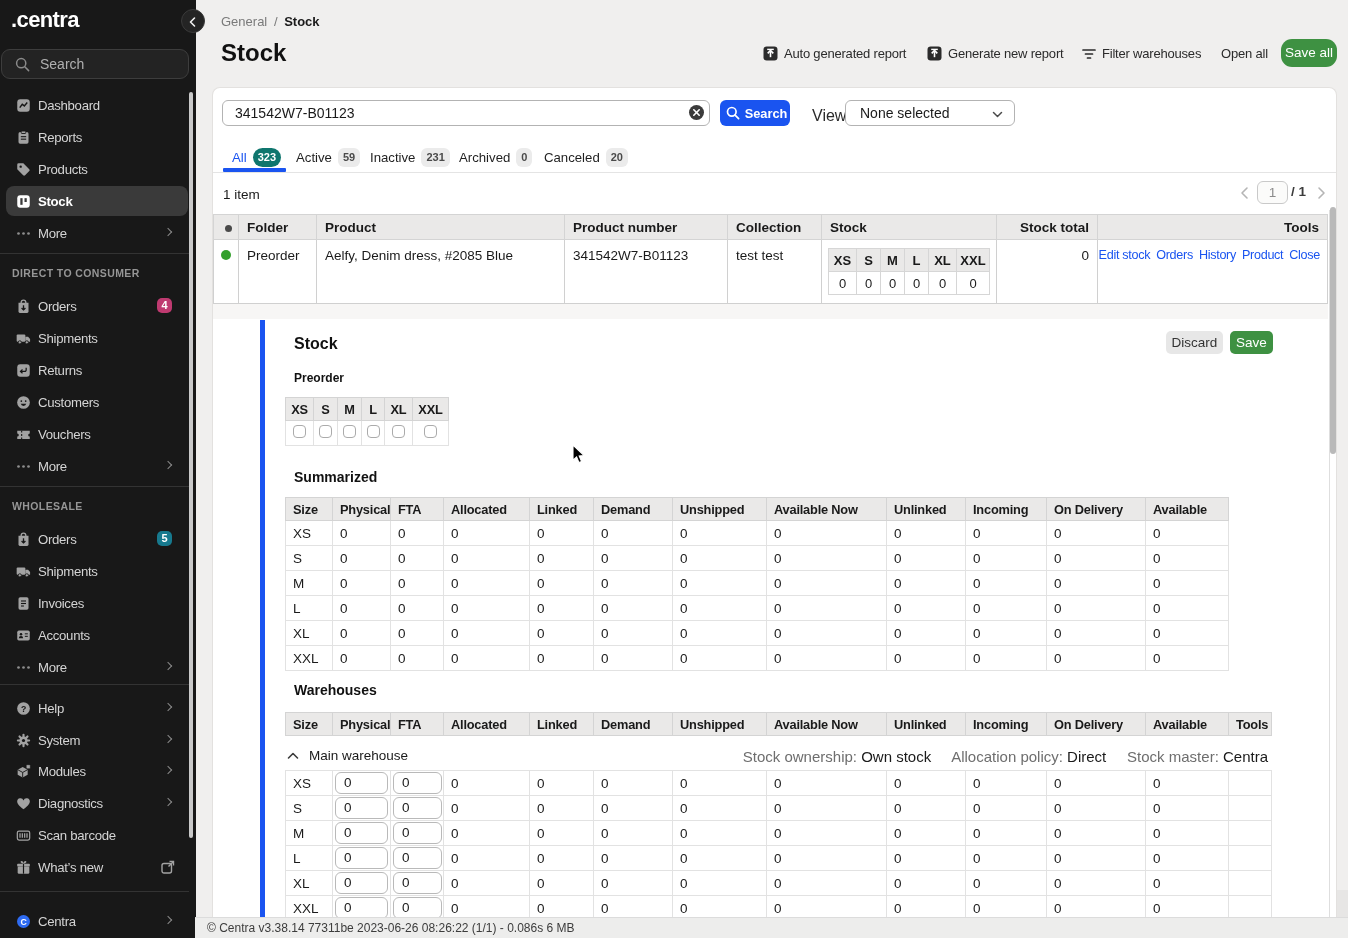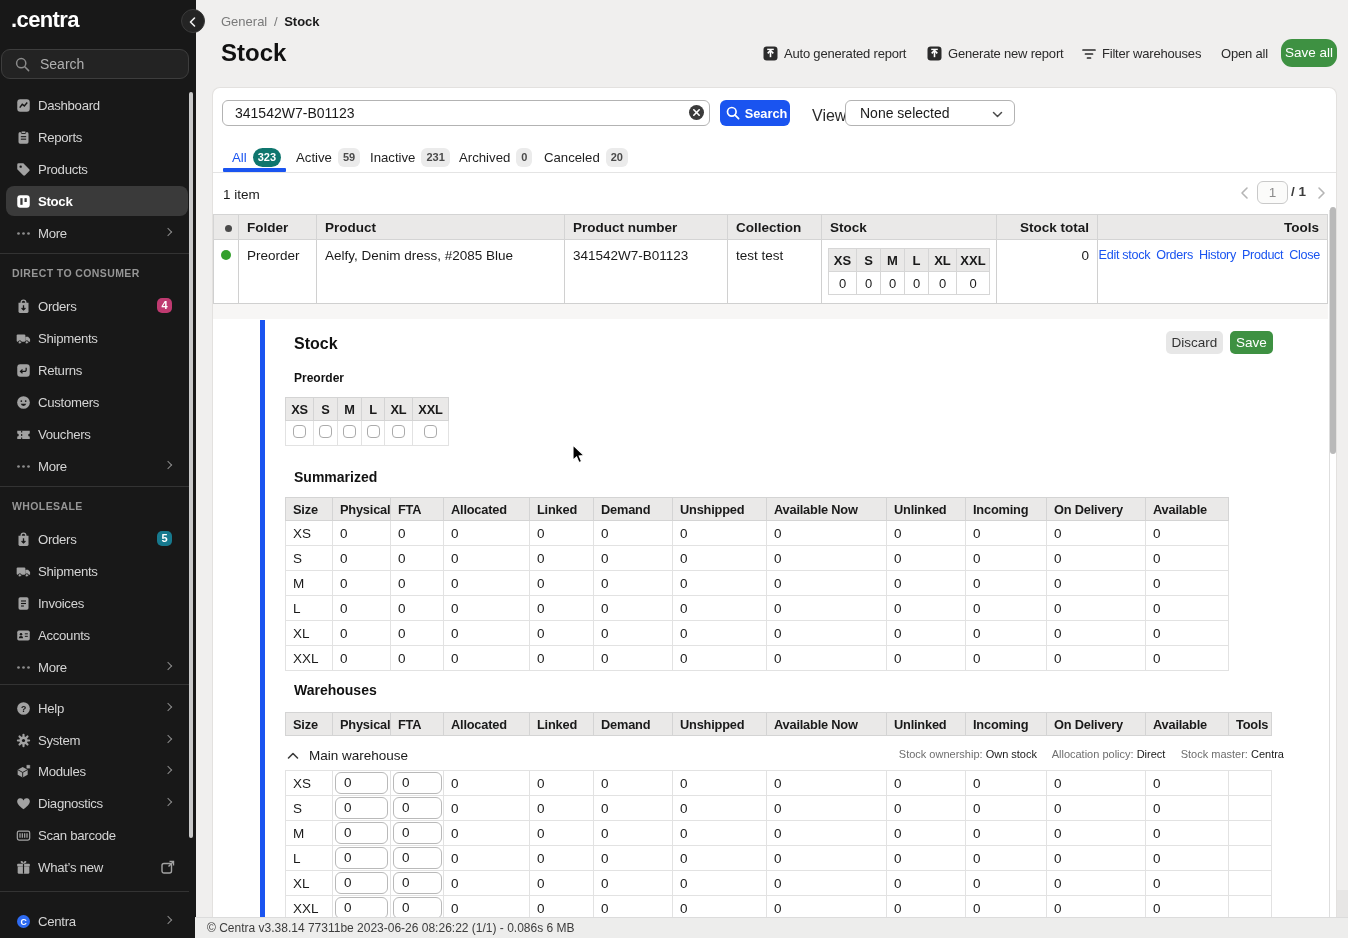--- a/index.html
+++ b/index.html
@@ -68,21 +68,21 @@
 #graystrip { position:absolute; left:0px; top:216px; width:1115px; height:15px; background:#f7f6f5; }
 #bluebar { position:absolute; left:47px; top:232px; width:5px; height:597px; background:#1a54f0; }
 .ph2 { position:absolute; font-weight:700; color:#111; }
 .ptbl th { border:1px solid #d4d4d4; height:23px; padding:0 7px; font-size:12.8px; letter-spacing:-0.2px; }
 .ptbl td { border:1px solid #e2e2e2; height:25px; padding:0 7px; font-size:13.5px; }
 #discard { position:absolute; left:953px; top:243px; width:57px; height:23px; background:#e7e7e7; border-radius:5px; color:#333; font-size:13.5px; text-align:center; line-height:23px; }
 #psave { position:absolute; left:1017px; top:243px; width:43px; height:23px; background:#3e9142; border-radius:5px; color:#fff; font-size:13.5px; text-align:center; line-height:23px; }
 .cb { width:13px; height:13px; border:1px solid #ababab; border-radius:4px; display:inline-block; background:#fff; }
 .winput { display:inline-block; width:53px; height:22px; border:1px solid #b9b9b9; border-radius:6px; font-size:13.5px; line-height:20px; padding-left:8px; background:#fff; }
 td.ip { padding:0 0 0 2px !important; }
-.meta { color:#6e6e6e; font-size:11px;margin-left:16px; }
+.meta { color:#6e6e6e; font-size:15px; }
 .meta b { color:#1a1a1a; font-weight:400; }
 
 
 #footer { position:absolute; left:195px; top:917px; width:1153px; height:21px; background:#ededec; border-top:1px solid #dcdcdc; font-size:12px; color:#3c3c3c; line-height:20px; padding-left:12px; }
 #mtrack { position:absolute; left:1329px; top:210px; width:1px; height:707px; background:#dedede; }
 #mthumb { position:absolute; left:1330px; top:207px; width:6px; height:247px; background:#b9b9b9; border-radius:3px; }
 #corner { position:absolute; left:1337px; top:890px; width:11px; height:27px; background:#e7e6e5; }
 </style>
 </head>
 <body>

